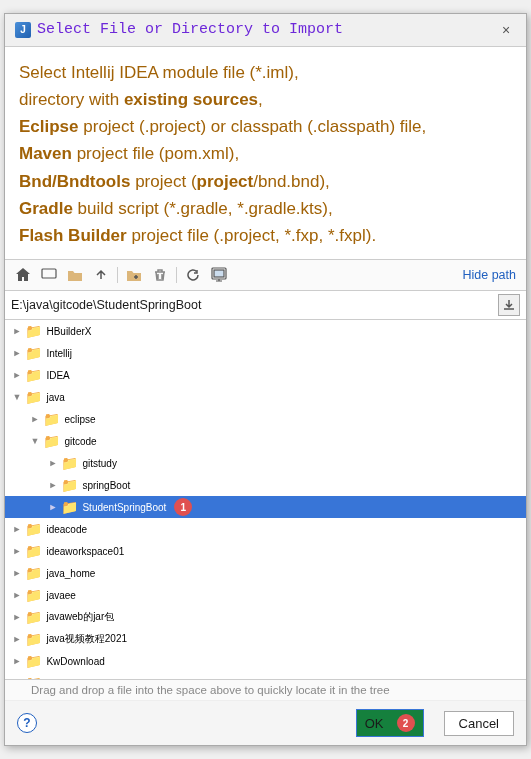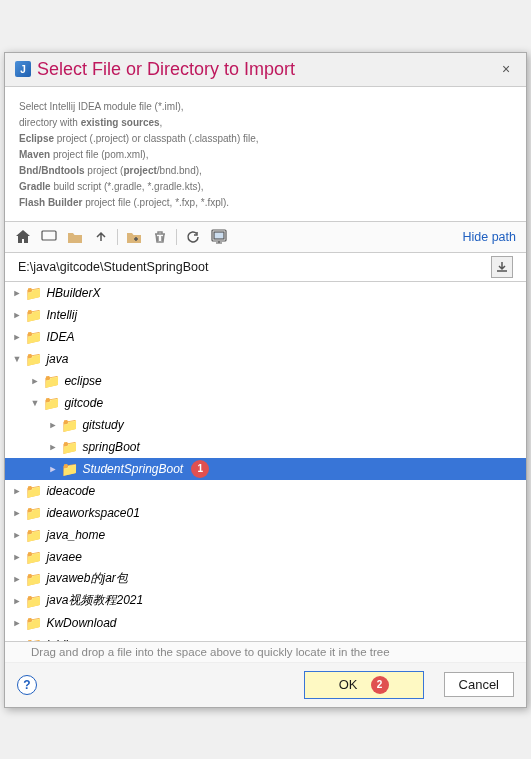--- a/index.html
+++ b/index.html
@@ -38,40 +38,41 @@
       background: linear-gradient(135deg, #4a90d9, #2060b0);
       border-radius: 2px;
       display: flex;
       align-items: center;
       justify-content: center;
       color: white;
       font-size: 10px;
       font-weight: bold;
     }
     .title-text {
-      font-size: 18px;
-      color: #be185d;
+      font-size: 15px;
+      color: #6d28d9;
+      font-family: Liberation Mono, monospace;
     }
     .close-btn {
       width: 20px;
       height: 20px;
       cursor: pointer;
       display: flex;
       align-items: center;
       justify-content: center;
       font-size: 14px;
       color: #555;
     }
     .content {
       padding: 12px 14px 8px 14px;
     }
     .description {
-      font-size: 10px;
+      font-size: 17px;
       line-height: 1.6;
-      color: #737373;
+      color: #a16207;
       margin-bottom: 2px;
     }
     .description b { font-weight: bold; }
     .toolbar {
       display: flex;
       align-items: center;
       border-top: 1px solid #cccccc;
       border-bottom: 1px solid #cccccc;
       padding: 3px 6px;
       gap: 2px;
@@ -102,21 +103,21 @@
       background: none;
       border: none;
       cursor: pointer;
       font-size: 12.5px;
       padding: 2px 4px;
     }
     .path-bar {
       display: flex;
       align-items: center;
       border-bottom: 1px solid #cccccc;
-      padding: 3px 13px;
+      padding: 3px 6px;
       background: #fff;
     }
     .path-input {
       flex: 1;
       border: none;
       outline: none;
       font-size: 12.5px;
       color: #1a1a1a;
       background: transparent;
     }
@@ -166,22 +167,21 @@
       flex-shrink: 0;
     }
     .tree-item.selected .expand-btn { color: #cce; }
     .folder-icon {
       font-size: 14px;
       margin-right: 4px;
       color: #dcb67a;
       flex-shrink: 0;
     }
     .item-label {
-      font-size: 12px;
-      font-style: italic;
+      font-size: 10px;
     }
     .badge {
       background: #e05050;
       color: white;
       border-radius: 50%;
       width: 18px;
       height: 18px;
       display: inline-flex;
       align-items: center;
       justify-content: center;
@@ -217,22 +217,22 @@
       font-weight: bold;
       cursor: pointer;
     }
     .footer-right {
       margin-left: auto;
       display: flex;
       gap: 8px;
       align-items: center;
     }
     .ok-btn {
-      padding: 4px 34px;
-      background: #fef9c3;
+      padding: 4px 8px;
+      background: #15803d;
       border: 1px solid #3875d7;
       color: #1a1a1a;
       cursor: pointer;
       font-size: 13px;
       display: flex;
       align-items: center;
       gap: 5px;
     }
     .cancel-btn {
       padding: 4px 14px;

